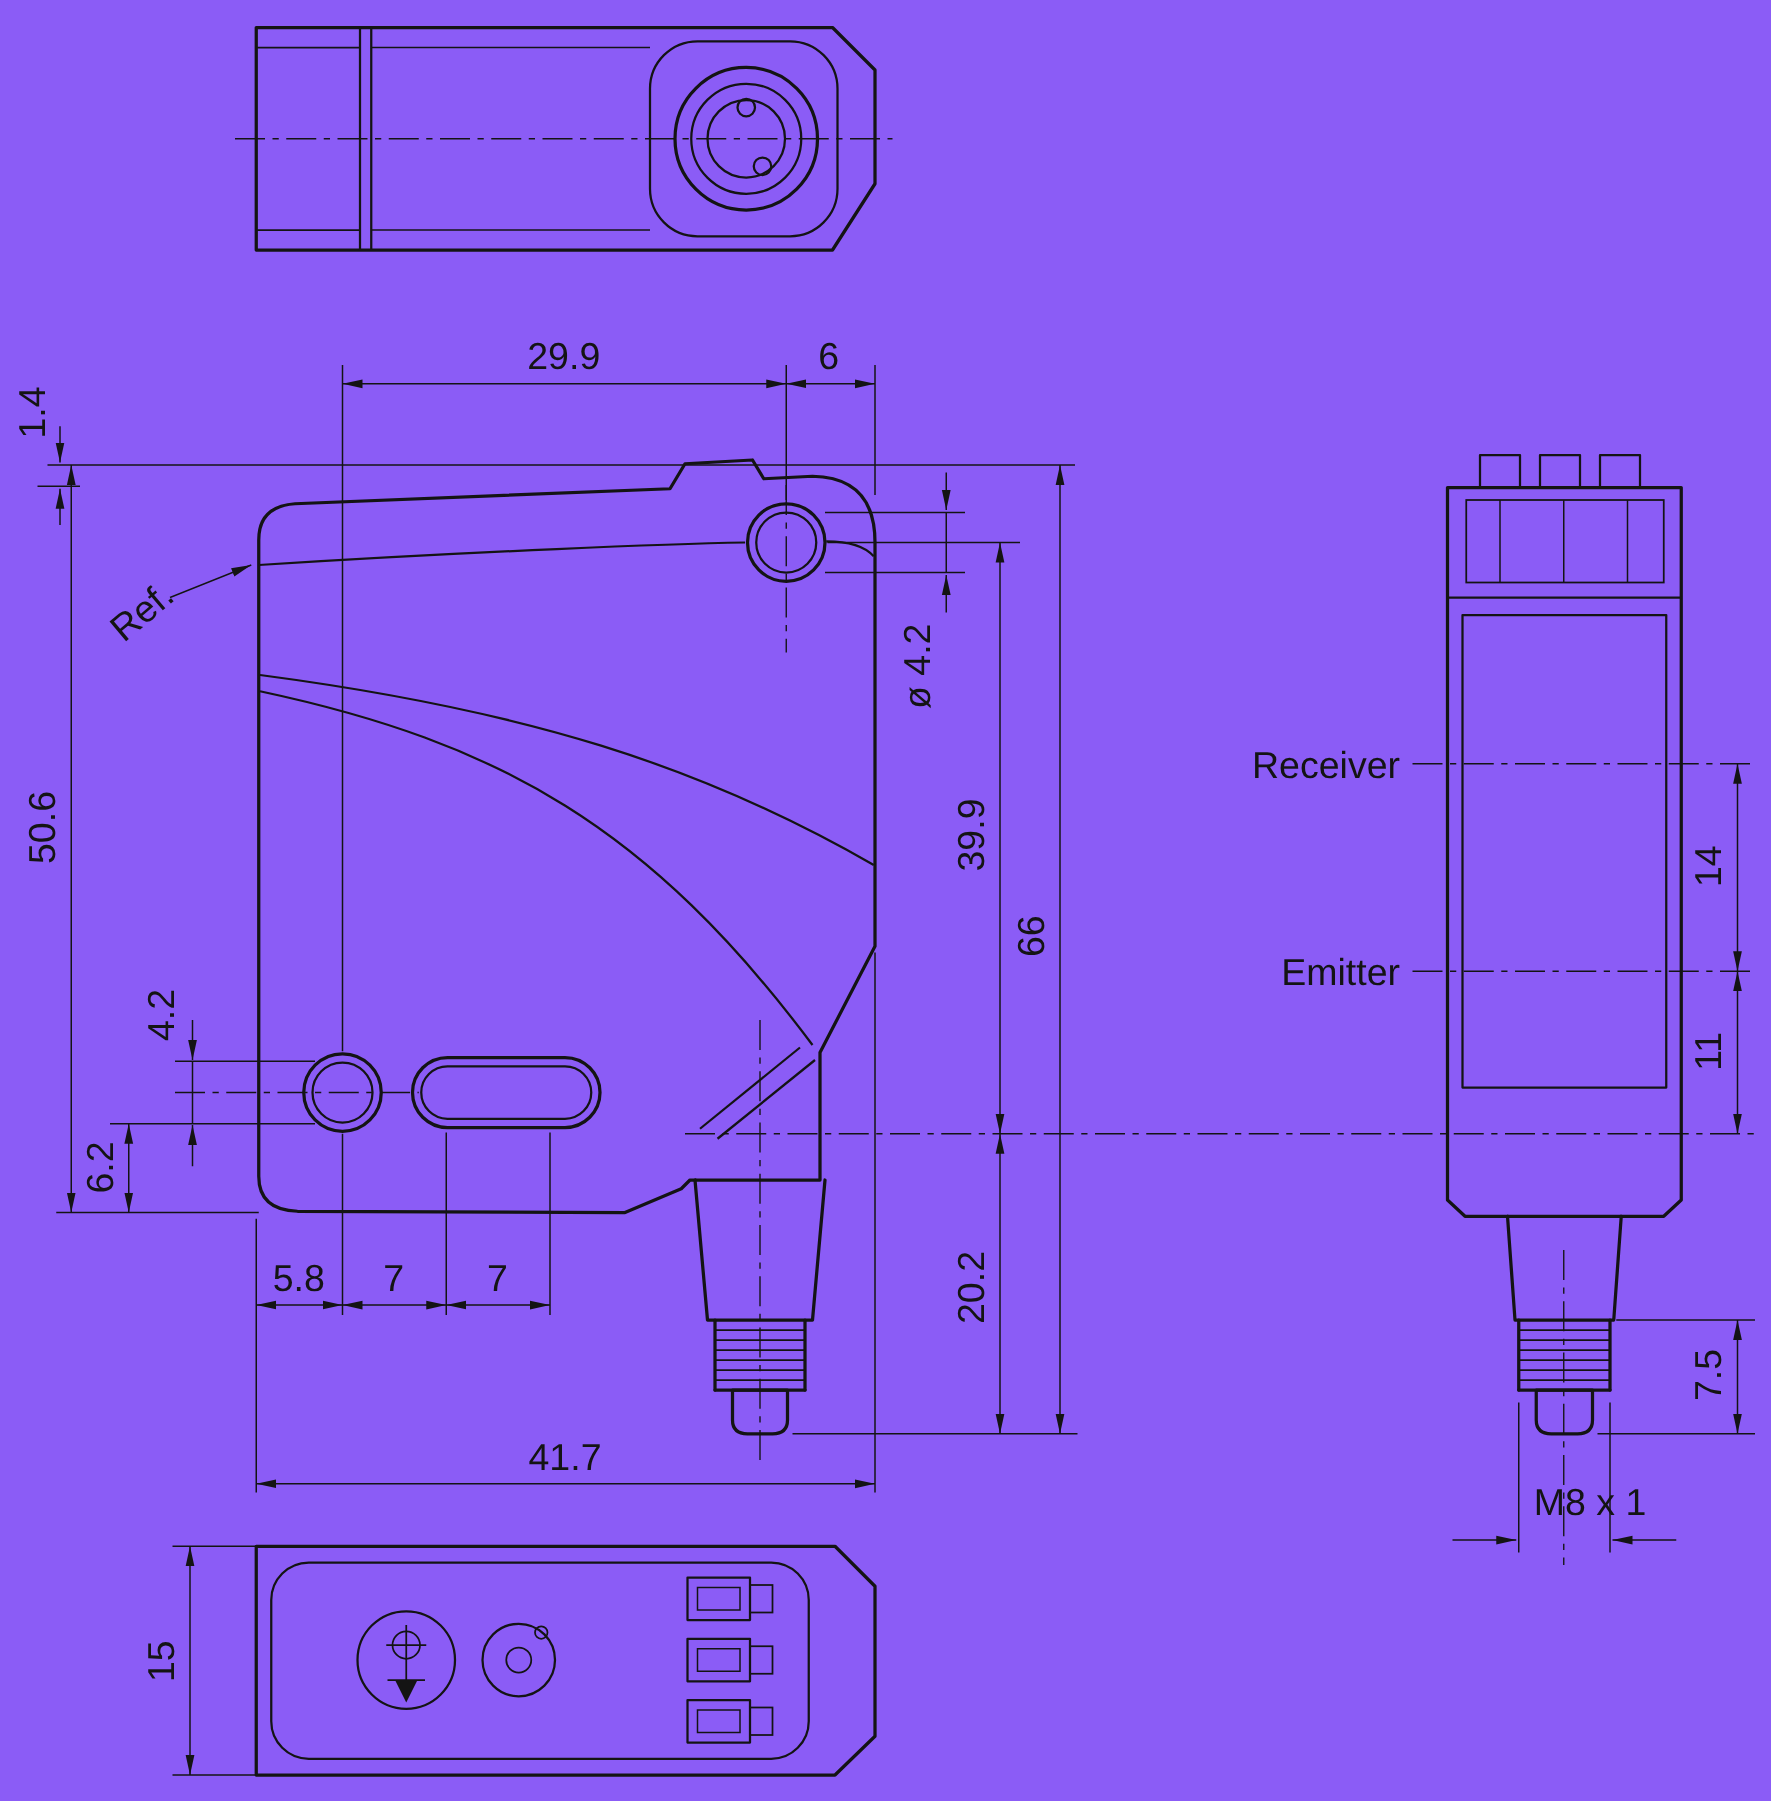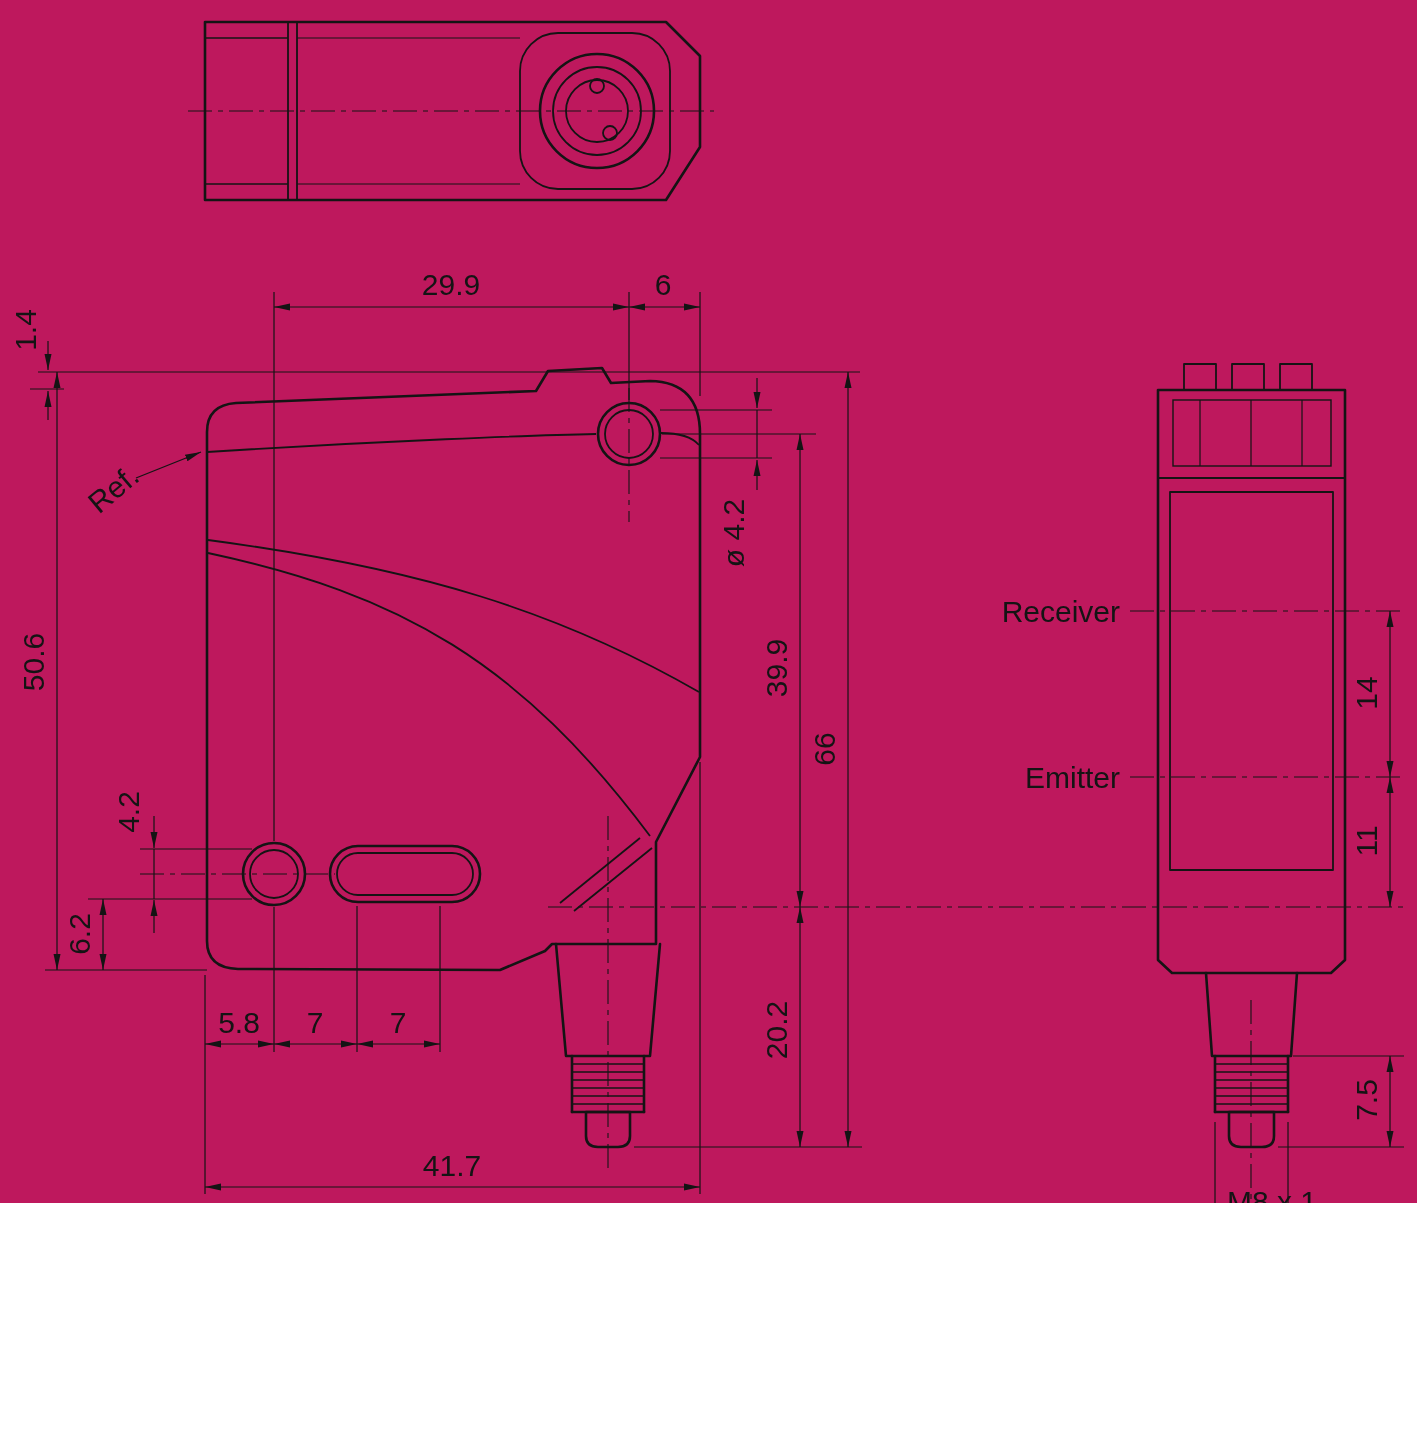--- a/index.html
+++ b/index.html
@@ -1,16 +1,16 @@
 <!DOCTYPE html>
 <html><head>
 <meta charset="utf-8">
 <style>
   html,body{margin:0;padding:0;background:#fff;}
-  .stage{position:relative;width:1417px;height:1203px;background:#be185d;}
+  .stage{position:relative;width:1417px;height:1441px;background:#8b5cf6;}
   svg{display:block;}
   .object{stroke:#141414;stroke-width:2.6;fill:none;stroke-linejoin:round;stroke-linecap:round;}
   .detail{stroke:#141414;stroke-width:1.8;fill:none;stroke-linejoin:round;}
   .fine{stroke:#141414;stroke-width:1.4;fill:none;}
   .thin{stroke:#141414;stroke-width:1.2;fill:none;}
   .center{stroke:#141414;stroke-width:1.1;fill:none;stroke-dasharray:24 6 5 6;}
   .dim{stroke:#141414;stroke-width:1.2;fill:none;}
   text{font-family:"Liberation Sans","DejaVu Sans",sans-serif;font-size:30px;fill:#141414;}
 </style>
 </head>

